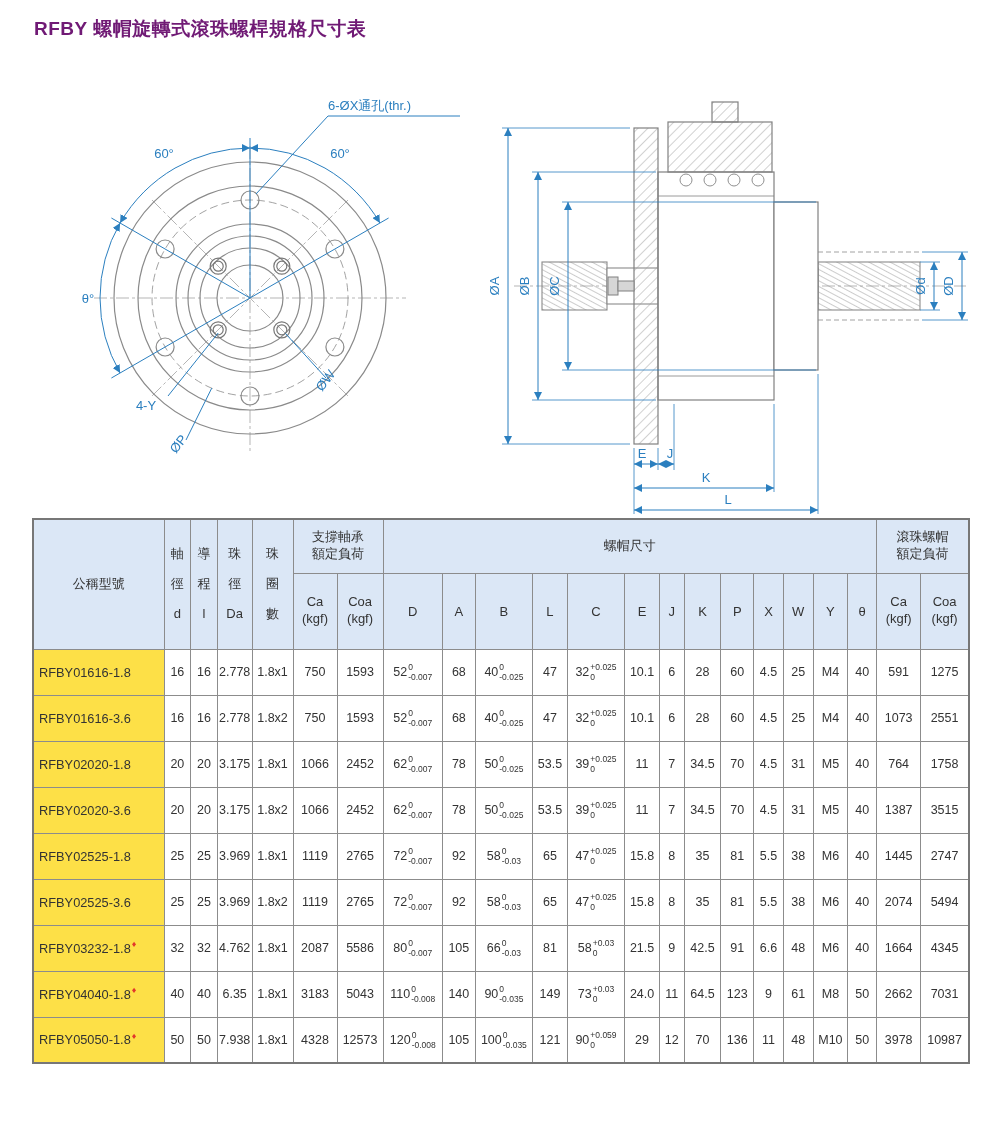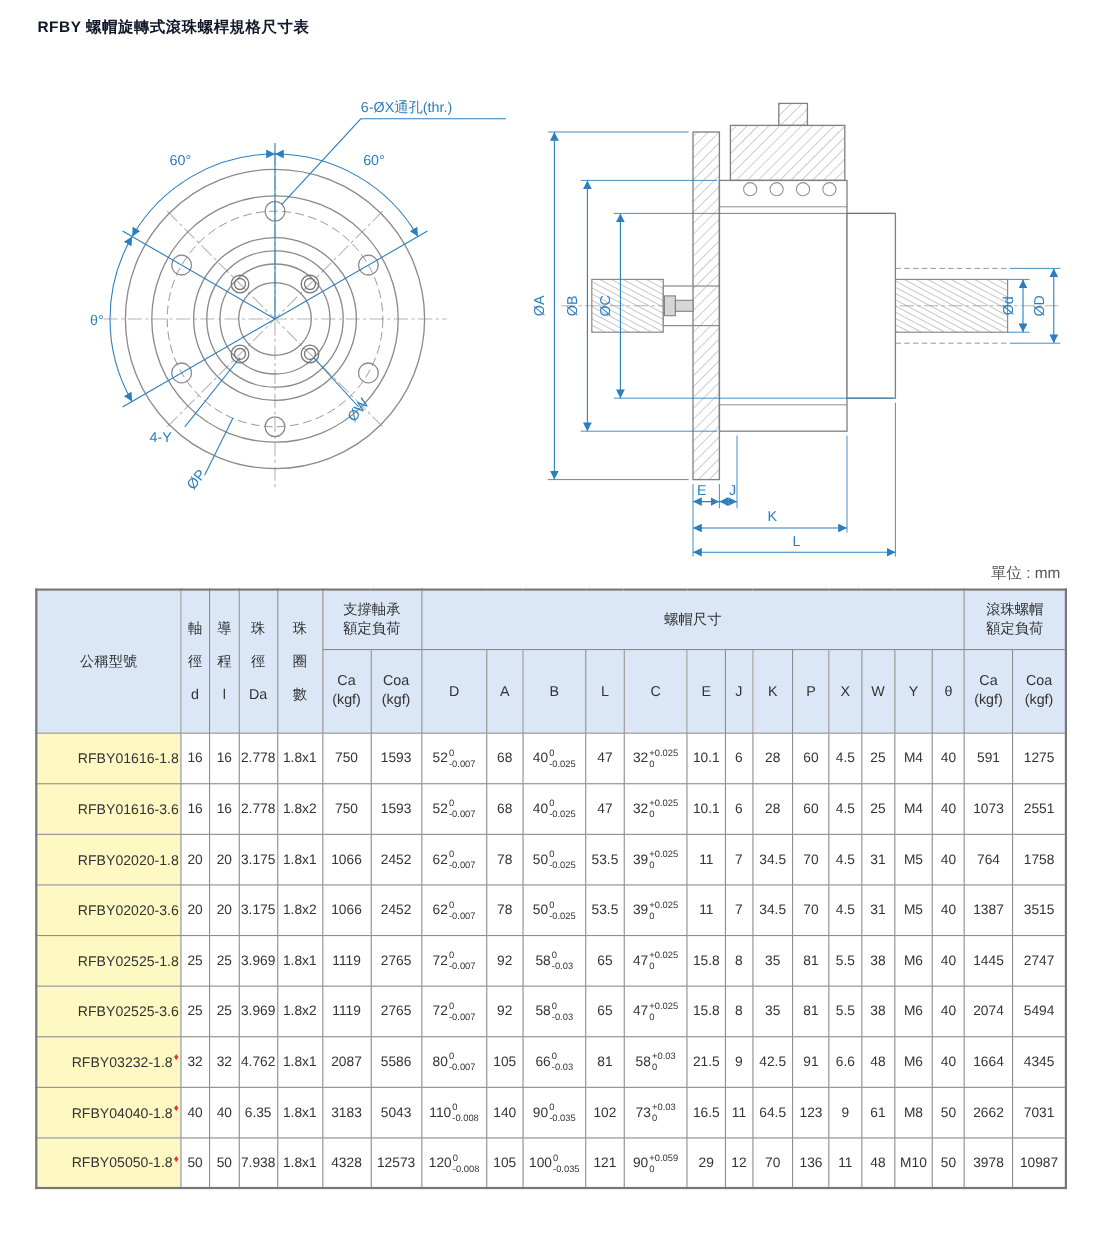--- a/index.html
+++ b/index.html
@@ -4,45 +4,45 @@
 <style>
   * { box-sizing: border-box; margin: 0; padding: 0; }
   html, body { background: #ffffff; }
   body {
     width: 1000px; min-height: 1138px;
     font-family: "Liberation Sans", "DejaVu Sans", sans-serif;
     color: #333;
   }
   .page { padding: 12px 28px 10px 28px; }
   .title {
-    font-size: 14px; font-weight: bold; color: #0f172a;
+    font-size: 19px; font-weight: bold; color: #701a75;
     letter-spacing: 0.5px; padding: 4px 2px 2px 6px;
   }
-  .drawings { display: flex; justify-content: flex-start; margin-top: 2px; }
+  .drawings { display: flex; justify-content: space-between; margin-top: 2px; }
   .drawings svg { display: block; }
   svg text { font-family: "Liberation Sans", "DejaVu Sans", sans-serif; }
   .unit-note { text-align: right; font-size: 14px; color: #555; margin: 2px 8px 5px 0; }
 
   table.spec {
     width: 938px; border-collapse: collapse; table-layout: fixed;
     border: 2px solid #777; margin-left: 4px;
   }
   .spec th, .spec td {
     border: 1px solid #8c8c8c; text-align: center; vertical-align: middle;
     font-weight: normal; overflow: hidden;
   }
   .spec thead th { background: #dbe7f6; font-size: 13px; padding: 2px 1px; color: #333; }
   .spec thead tr.group-row th { height: 54px; }
   .spec thead tr.sub-row th { height: 76px; }
   .pre { white-space: pre-line; line-height: 1.3; margin-top: 18px; }
   .vcol { white-space: pre-line; line-height: 2.3; font-size: 12.5px; }
   .dim-h { font-size: 15px; }
   .spec tbody td { font-size: 12.5px; height: 46px; background: #fff; padding: 0 1px; }
   .spec tbody td.model-cell {
-    background: #fef9c3; font-size: 12.8px; text-align: right; padding-left: 5px;
+    background: #fde047; font-size: 12.8px; text-align: left; padding-left: 5px;
     white-space: nowrap;
   }
   .tol-cell { white-space: nowrap; }
   .tol-main { display: inline-block; vertical-align: middle; }
   .tol {
     display: inline-flex; flex-direction: column; align-items: flex-start;
     font-size: 8.5px; line-height: 1.2; vertical-align: middle; margin-left: 1px;
     text-align: left;
   }
   .diamond { color: #e2382b; font-size: 9px; vertical-align: super; margin-left: 1px; line-height: 0; }
@@ -198,21 +198,20 @@
         <text transform="rotate(-90 453 240)" x="453" y="240" text-anchor="middle">Ød</text>
         <text transform="rotate(-90 481 240)" x="481" y="240" text-anchor="middle">ØD</text>
         <text x="170" y="412" text-anchor="middle">E</text>
         <text x="198" y="412" text-anchor="middle">J</text>
         <text x="234" y="436" text-anchor="middle">K</text>
         <text x="256" y="458" text-anchor="middle">L</text>
       </g>
     </svg>
   </div>
 
-  <div class="unit-note">單位 : mm</div>
 
   <table class="spec">
     <colgroup>
       <col style="width:128px">
         <col style="width:26px">
         <col style="width:26px">
         <col style="width:34px">
       <col style="width:40px">
         <col style="width:43px">
         <col style="width:45px">
@@ -519,26 +518,26 @@
           <td>5043</td>
           <td class="tol-cell"><span class="tol-main">110</span><span class="tol">
               <span>0</span>
               <span>-0.008</span>
             </span></td>
           <td>140</td>
           <td class="tol-cell"><span class="tol-main">90</span><span class="tol">
               <span>0</span>
               <span>-0.035</span>
             </span></td>
-          <td>102</td>
+          <td>149</td>
           <td class="tol-cell"><span class="tol-main">73</span><span class="tol">
               <span>+0.03</span>
               <span>0</span>
             </span></td>
-          <td>16.5</td>
+          <td>24.0</td>
           <td>11</td>
           <td>64.5</td>
           <td>123</td>
           <td>9</td>
           <td>61</td>
           <td>M8</td>
           <td>50</td>
           <td>2662</td>
           <td>7031</td>
         </tr>

